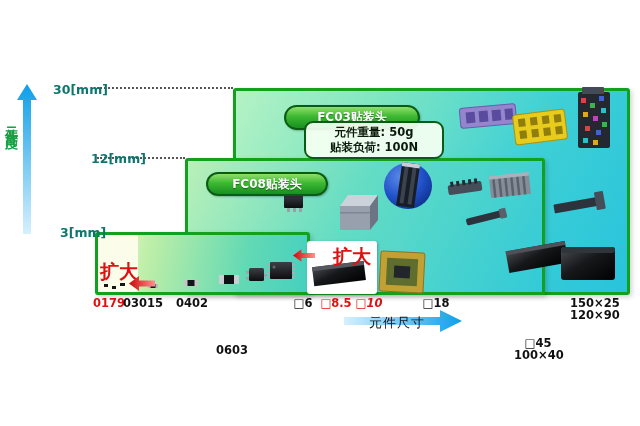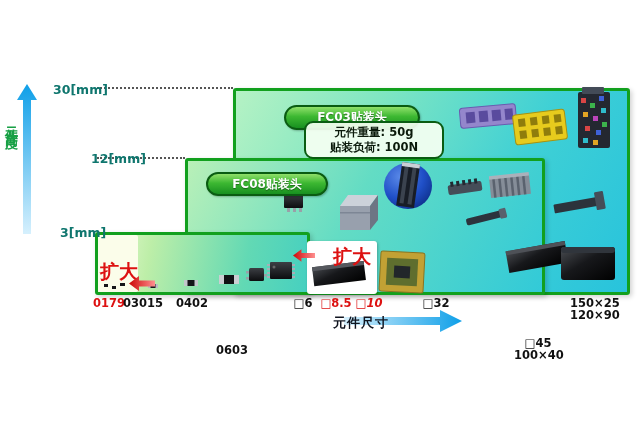--- a/index.html
+++ b/index.html
@@ -30,21 +30,21 @@
     border:2px solid #0a5c12;border-radius:9px;background:rgba(245,255,242,.93);
     font-size:11.5px;font-weight:bold;color:#0b1a0b;line-height:15px;margin-left:9px;}
   .ytick{position:absolute;font-size:12.5px;font-weight:bold;color:#0f766e;z-index:5;}
   .tickx{position:absolute;top:297px;font-size:11.5px;font-weight:bold;color:#111;
     text-align:center;line-height:12px;z-index:5;}
   .tickx span{display:block;}
   .tickx.red{color:#dd1111;}
   .leader{position:absolute;height:0;border-top:2px dotted #555;z-index:0;}
   .y-label{position:absolute;left:2px;top:116px;z-index:5;writing-mode:vertical-rl;text-orientation:upright;
     color:#18a045;font-weight:bold;font-size:13px;letter-spacing:3px;}
-  .x-label{position:absolute;left:333px;top:314px;z-index:7;font-size:13px;font-weight:bold;color:#10141f;letter-spacing:1px;}
+  .x-label{position:absolute;left:369px;top:314px;z-index:7;font-size:13px;font-weight:normal;color:#10141f;letter-spacing:1px;}
   .arrow-svg{position:absolute;z-index:6;}
   .zoom-label{position:absolute;z-index:6;font-size:19px;font-weight:bold;color:#dd1111;}
 </style>
 </head>
 <body>
 
 <div class="stage">
 
   <div class="y-label">元件高度</div>
   <svg class="arrow-svg" style="left:17px;top:84px;" width="20" height="150" viewBox="0 0 20 150">
@@ -265,21 +265,21 @@
   <div class="tickx" style="left:283px;width:40px;">
       <span>□6</span>
     </div>
   <div class="tickx red" style="left:316px;width:40px;">
       <span>□8.5</span>
     </div>
   <div class="tickx red" style="left:350px;width:38px;font-style:italic;">
       <span>□10</span>
     </div>
   <div class="tickx" style="left:416px;width:40px;">
-      <span>□32</span>
+      <span>□18</span>
     </div>
   <div class="tickx" style="left:514px;width:48px;margin-top:40px;">
     <span>□45</span>
       <span>100×40</span>
   </div>
   <div class="tickx" style="left:570px;width:48px;">
     <span>150×25</span>
       <span>120×90</span>
   </div>
 

